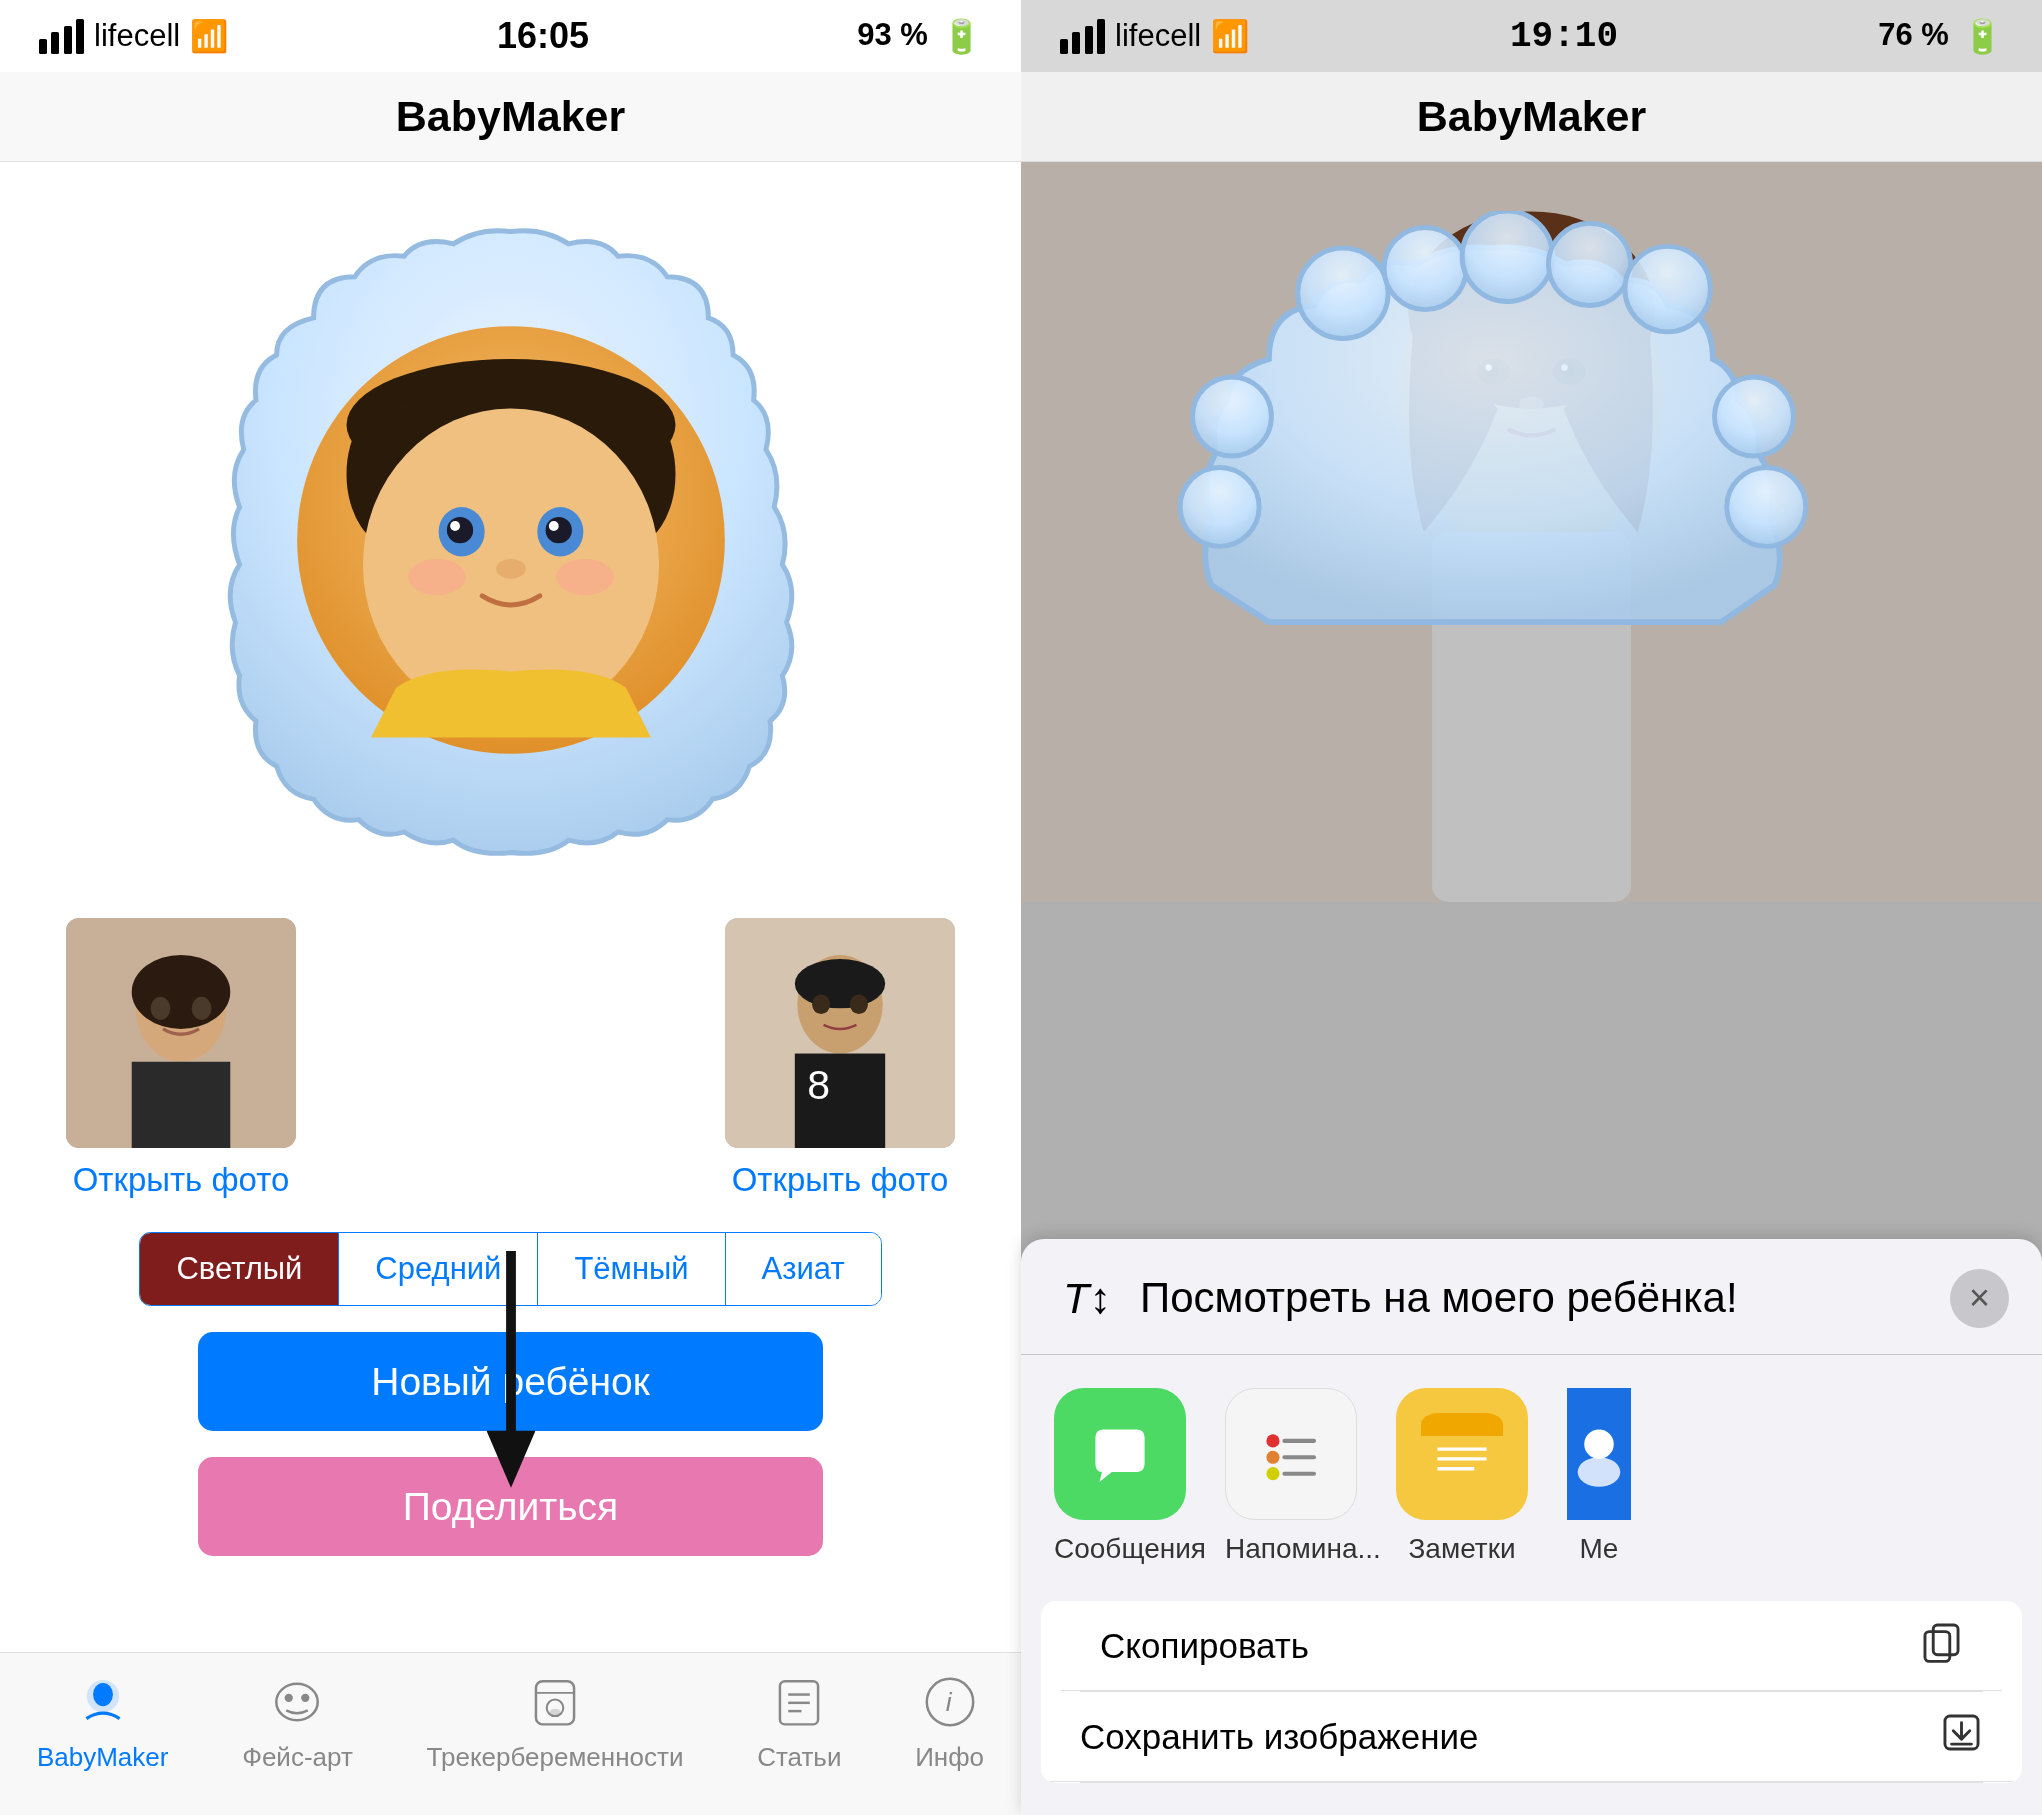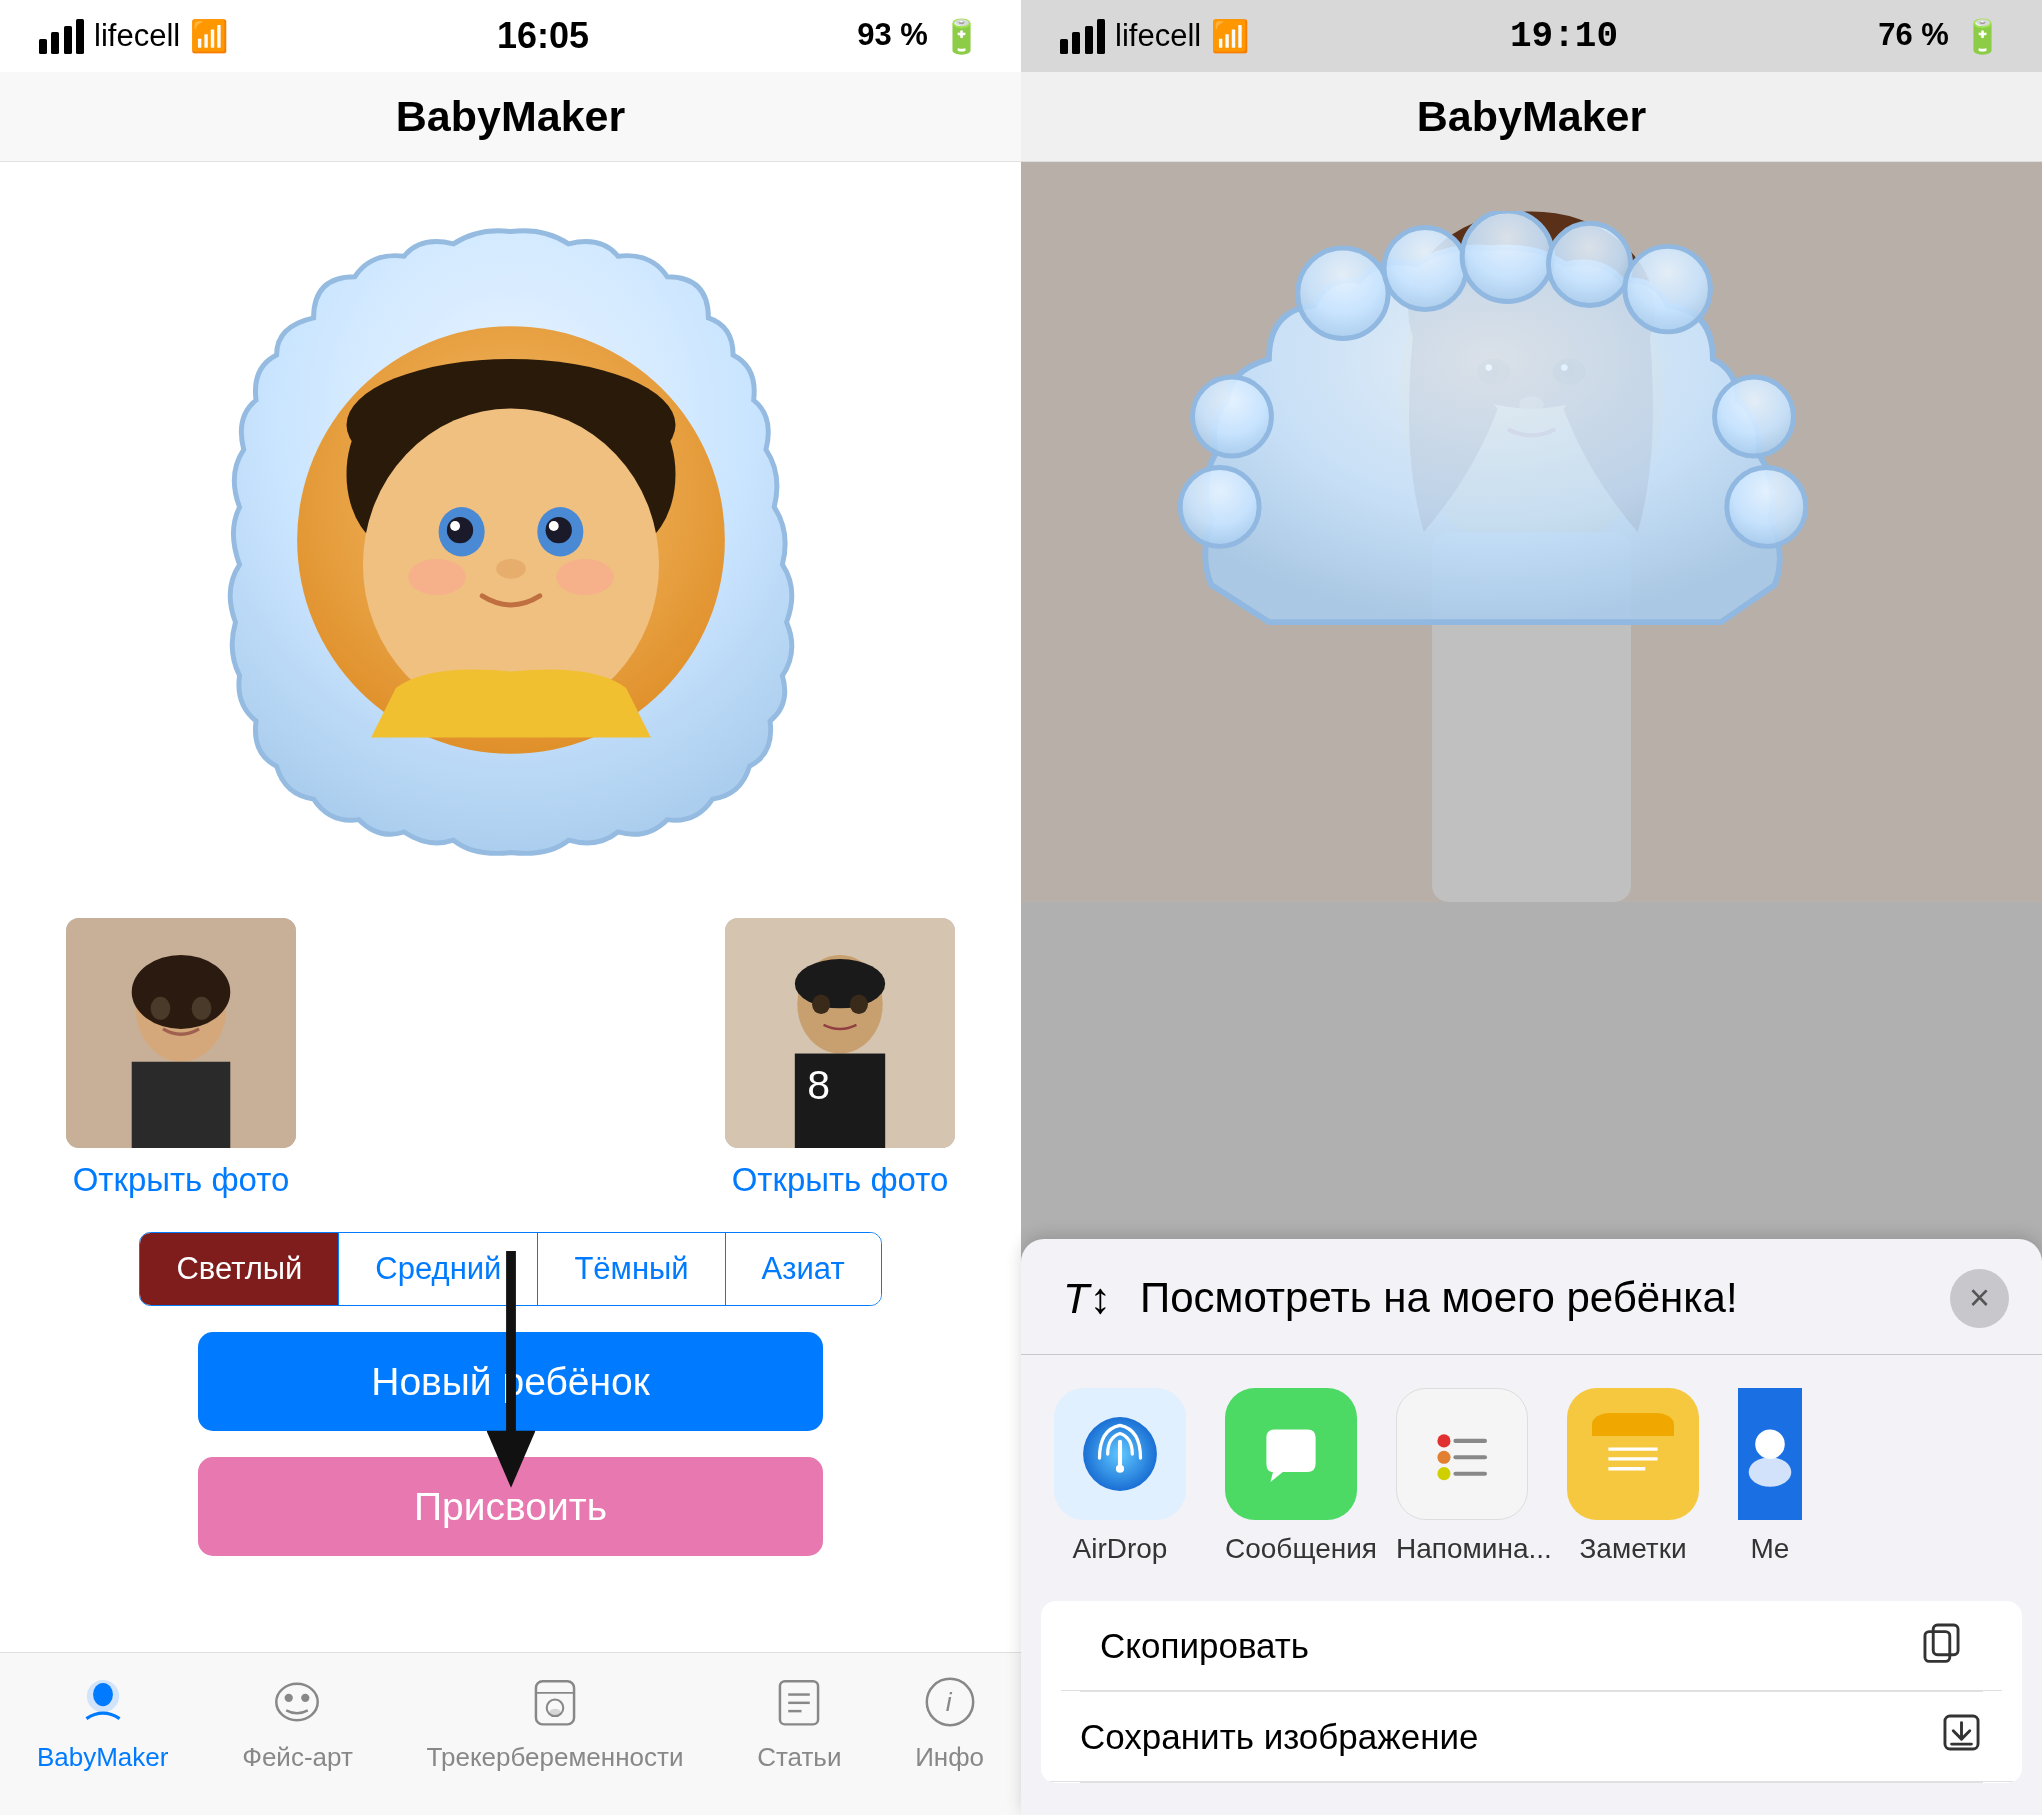--- a/index.html
+++ b/index.html
@@ -521,21 +521,21 @@
 
   <div class="skin-selector">
     <button class="skin-btn active">Светлый</button>
     <button class="skin-btn">Средний</button>
     <button class="skin-btn">Тёмный</button>
     <button class="skin-btn">Азиат</button>
   </div>
 
   <button class="action-btn btn-blue">Новый ребёнок</button>
 
-  <button class="action-btn btn-pink">Присвоить</button>
+  <button class="action-btn btn-pink">Поделиться</button>
 
   <svg class="arrow-down" viewBox="0 0 60 300" xmlns="http://www.w3.org/2000/svg">
     <line x1="30" y1="0" x2="30" y2="240" stroke="#111" stroke-width="12"></line>
     <polygon points="0,220 60,220 30,290" fill="#111"></polygon>
   </svg>
 
   <div class="tab-bar">
     <div class="tab-item">
       <div class="tab-icon">
         <svg width="58" height="58" viewBox="0 0 70 70">
@@ -696,39 +696,20 @@
         <span style="font-style:italic;font-weight:300;">T↕</span>
       </div>
       <span class="share-message">Посмотреть на моего ребёнка!</span>
       <div class="close-btn">
         <span style="font-size:36px;color:#555;font-weight:400;">×</span>
       </div>
     </div>
 
     <div class="share-apps-row">
 
-      <div class="share-app-item">
-        <div class="share-app-icon" style="background:#e0f0ff;">
-          <svg width="82" height="82" viewBox="0 0 100 100">
-            <defs>
-              <radialGradient id="airDropGrad" cx="50%" cy="50%" r="50%">
-                <stop offset="0%" stop-color="#60c8ff"></stop>
-                <stop offset="100%" stop-color="#1a6fd4"></stop>
-              </radialGradient>
-            </defs>
-            <circle cx="50" cy="50" r="45" fill="url(#airDropGrad)"></circle>
-
-            <path d="M 50 65 L 50 35" stroke="#fff" stroke-width="5" stroke-linecap="round"></path>
-            <path d="M 35 50 Q 35 30 50 25 Q 65 30 65 50" stroke="#fff" stroke-width="4" fill="none" stroke-linecap="round"></path>
-            <path d="M 25 55 Q 25 20 50 15 Q 75 20 75 55" stroke="#fff" stroke-width="4" fill="none" stroke-linecap="round"></path>
-            <circle cx="50" cy="68" r="5" fill="#fff"></circle>
-          </svg>
-        </div>
-        <span class="share-app-label">AirDrop</span>
-      </div>
 
       <div class="share-app-item">
         <div class="share-app-icon" style="background:#4cd964;">
           <svg width="82" height="82" viewBox="0 0 100 100">
             <rect width="100" height="100" rx="22" fill="#4cd964"></rect>
             <path d="M 20 30 Q 20 20 30 20 L 70 20 Q 80 20 80 30 L 80 62 Q 80 72 70 72 L 40 72 L 25 84 L 28 72 Q 20 72 20 62Z" fill="#fff"></path>
           </svg>
         </div>
         <span class="share-app-label">Сообщения</span>
       </div>

